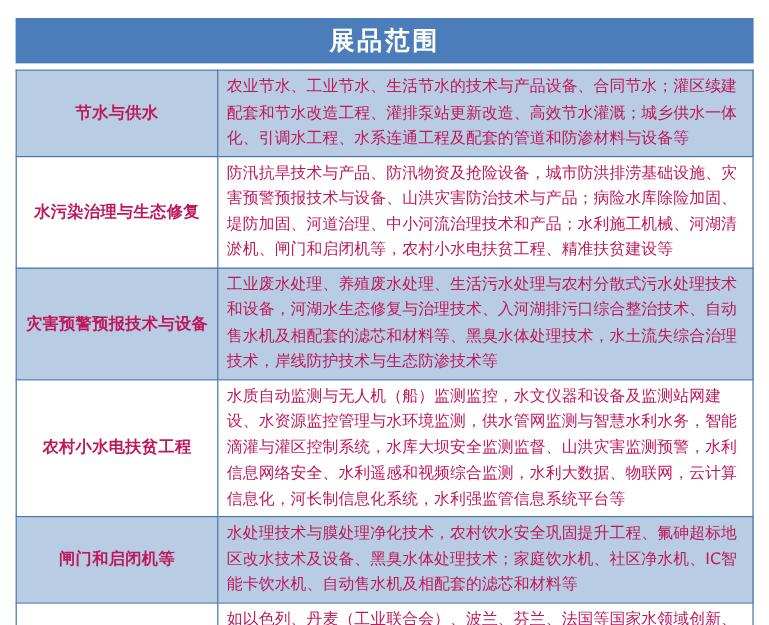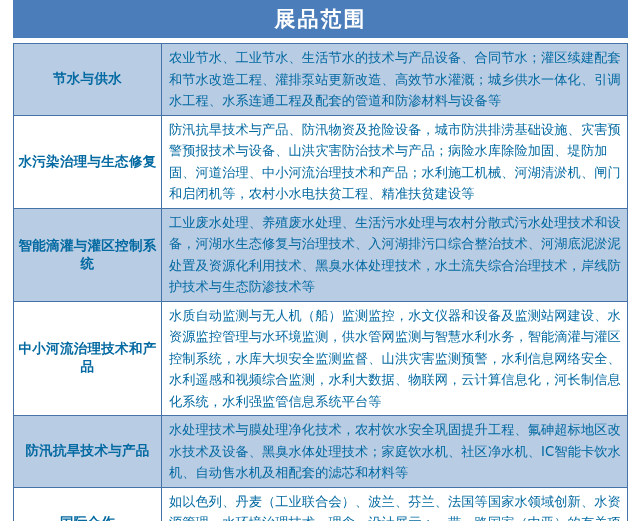--- a/index.html
+++ b/index.html
@@ -11,21 +11,21 @@
     height: 521px;
     background: #ffffff;
     font-family: "DejaVu Sans", "Liberation Sans", sans-serif;
     overflow: hidden;
   }
   .page {
     position: relative;
     width: 641px;
     height: 521px;
     box-sizing: border-box;
-    padding: 0 13px;
+    padding: 15px 13px;
   }
   .title-bar {
     height: 38px;
     background: #4a7dba;
     display: flex;
     align-items: center;
     justify-content: center;
   }
   .title-text {
     color: #ffffff;
@@ -40,26 +40,26 @@
   }
   table.exhibit-table {
     border-collapse: collapse;
     width: 615px;
     table-layout: fixed;
     border: 1px solid #4573a7;
   }
   table.exhibit-table td {
     border: 1px solid #4573a7;
     vertical-align: middle;
-    color: #0369a1;
+    color: #be185d;
     box-sizing: border-box;
     margin-top: 19px;
   }
   td.cat-cell {
-    width: 148px;
+    width: 168px;
     text-align: center;
     font-weight: bold;
     font-size: 13.5px;
     padding: 4px 3px;
     letter-spacing: 0.3px;
   }
   td.desc-cell {
     text-align: left;
     font-size: 13.2px;
     line-height: 21.5px;
@@ -88,29 +88,29 @@
     <tbody>
       <tr class="tint">
         <td class="cat-cell">节水与供水</td>
         <td class="desc-cell">农业节水、工业节水、生活节水的技术与产品设备、合同节水；灌区续建配套和节水改造工程、灌排泵站更新改造、高效节水灌溉；城乡供水一体化、引调水工程、水系连通工程及配套的管道和防渗材料与设备等</td>
       </tr>
       <tr class="plain">
         <td class="cat-cell">水污染治理与生态修复</td>
         <td class="desc-cell">防汛抗旱技术与产品、防汛物资及抢险设备，城市防洪排涝基础设施、灾害预警预报技术与设备、山洪灾害防治技术与产品；病险水库除险加固、堤防加固、河道治理、中小河流治理技术和产品；水利施工机械、河湖清淤机、闸门和启闭机等，农村小水电扶贫工程、精准扶贫建设等</td>
       </tr>
       <tr class="tint">
-        <td class="cat-cell">智能滴灌与灌区控制系统</td>
-        <td class="desc-cell">工业废水处理、养殖废水处理、生活污水处理与农村分散式污水处理技术和设备，河湖水生态修复与治理技术、入河湖排污口综合整治技术、河湖底泥淤泥处置及资源化利用技术、黑臭水体处理技术，水土流失综合治理技术，岸线防护技术与生态防渗技术等</td>
+        <td class="cat-cell">灾害预警预报技术与设备</td>
+        <td class="desc-cell">工业废水处理、养殖废水处理、生活污水处理与农村分散式污水处理技术和设备，河湖水生态修复与治理技术、入河湖排污口综合整治技术、自动售水机及相配套的滤芯和材料等、黑臭水体处理技术，水土流失综合治理技术，岸线防护技术与生态防渗技术等</td>
       </tr>
       <tr class="plain">
-        <td class="cat-cell">中小河流治理技术和产品</td>
+        <td class="cat-cell">农村小水电扶贫工程</td>
         <td class="desc-cell">水质自动监测与无人机（船）监测监控，水文仪器和设备及监测站网建设、水资源监控管理与水环境监测，供水管网监测与智慧水利水务，智能滴灌与灌区控制系统，水库大坝安全监测监督、山洪灾害监测预警，水利信息网络安全、水利遥感和视频综合监测，水利大数据、物联网，云计算信息化，河长制信息化系统，水利强监管信息系统平台等</td>
       </tr>
       <tr class="tint">
-        <td class="cat-cell">防汛抗旱技术与产品</td>
+        <td class="cat-cell">闸门和启闭机等</td>
         <td class="desc-cell">水处理技术与膜处理净化技术，农村饮水安全巩固提升工程、氟砷超标地区改水技术及设备、黑臭水体处理技术；家庭饮水机、社区净水机、IC智能卡饮水机、自动售水机及相配套的滤芯和材料等</td>
       </tr>
       <tr class="plain">
         <td class="cat-cell">国际合作</td>
         <td class="desc-cell">如以色列、丹麦（工业联合会）、波兰、芬兰、法国等国家水领域创新、水资源管理、水环境治理技术、理念、设计展示；一带一路国家（中亚）的有关项目（小水电建设、节水灌溉）等</td>
       </tr>
     </tbody>
   </table>
 
 </div>

